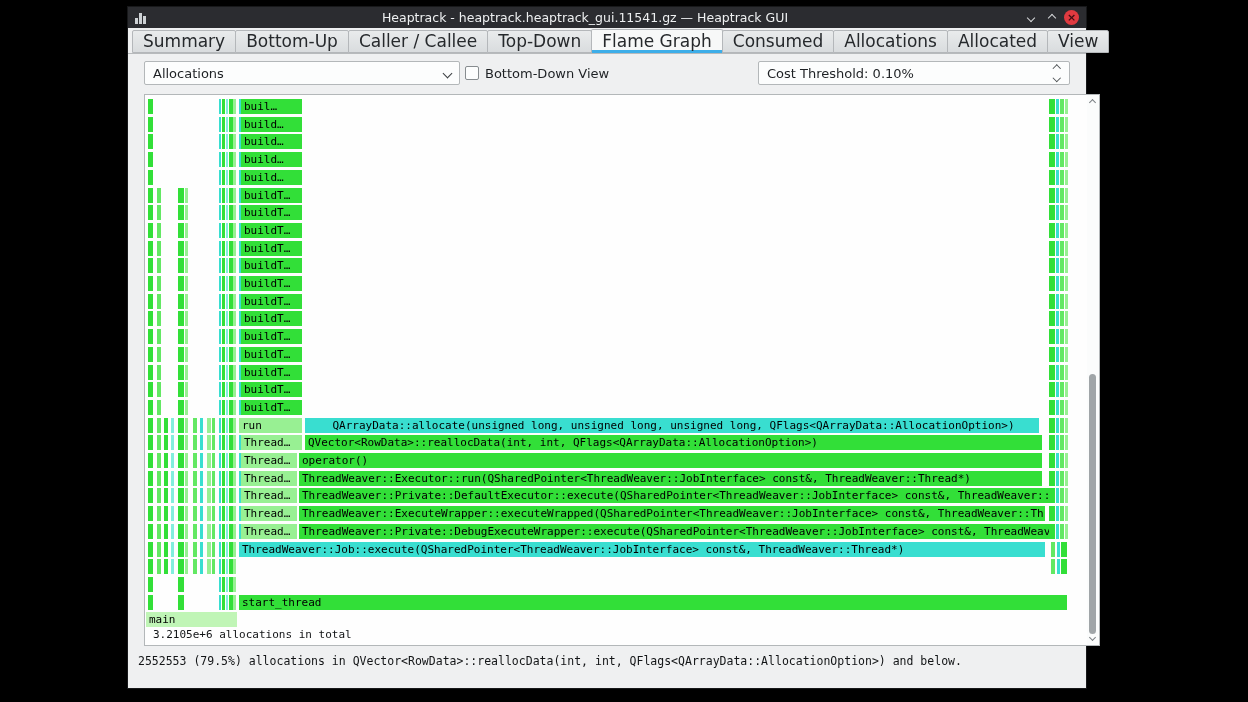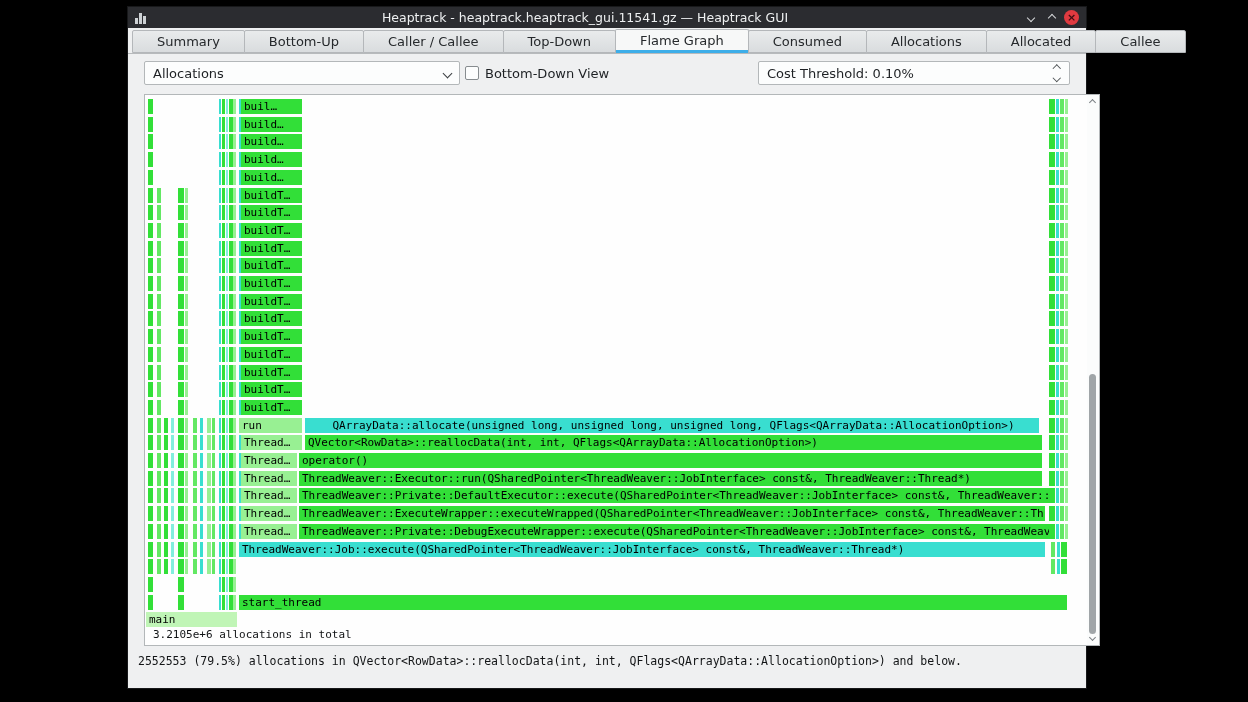--- a/index.html
+++ b/index.html
@@ -20,21 +20,21 @@
   
   .chev{display:inline-block;width:6px;height:6px;border-right:1.6px solid #3a3e41;border-bottom:1.6px solid #3a3e41;}
   .chev.up{transform:rotate(-135deg);}
   .chev.down{transform:rotate(45deg);}
   .chev.light{border-color:#d4d6d8;width:5px;height:5px;}
   .chev.sm{width:4.5px;height:4.5px;border-width:1.3px;border-color:#4a4e51;}
   .chev.tiny{width:4px;height:4px;border-width:1.2px;border-color:#7b8084;}
   
   .tabbar{position:absolute;left:0;top:24px;right:0;height:23px;display:flex;align-items:flex-end;
           padding-left:4px;border-bottom:1px solid #b7babc;box-sizing:border-box;}
-  .tab{height:21px;line-height:21px;padding:0 24px;font-size:13px;color:#26292c;white-space:nowrap;
+  .tab{height:21px;line-height:21px;padding:0 10px;font-size:17px;color:#26292c;white-space:nowrap;
        background:linear-gradient(#e9ebec,#d9dcde);border:1px solid #b4b7ba;margin-right:-1px;
        border-radius:2px 2px 0 0;cursor:pointer;}
   .tab.active{height:23px;line-height:22px;background:#f7f8f8;z-index:2;position:relative;
        box-shadow:inset 0 -3px 0 0 #3daee9;border-bottom:none;}
   
   .toolbar{position:absolute;left:16px;right:16px;top:54px;height:24px;}
   .combo{position:absolute;left:0;top:0;width:316px;height:24px;background:#fcfdfd;border:1px solid #b3b7b9;
          border-radius:2px;box-sizing:border-box;font-size:13px;color:#1e2124;display:flex;align-items:center;
          padding:0 8px;justify-content:space-between;cursor:pointer;}
   .checkbox{position:absolute;left:321px;top:0;height:24px;display:flex;align-items:center;gap:6px;
@@ -83,21 +83,21 @@
 
     <div class="tabbar">
         <div class="tab">Summary</div>
         <div class="tab">Bottom-Up</div>
         <div class="tab">Caller / Callee</div>
         <div class="tab">Top-Down</div>
         <div class="tab active">Flame Graph</div>
         <div class="tab">Consumed</div>
         <div class="tab">Allocations</div>
         <div class="tab">Allocated</div>
-        <div class="tab">Callee</div>
+        <div class="tab">View</div>
       </div>
 
     <div class="toolbar">
       <div class="combo">
         <span>Allocations</span>
         <span class="chev down"></span>
       </div>
       <label class="checkbox">
         <span class="box"></span>
         <span>Bottom-Down View</span>

